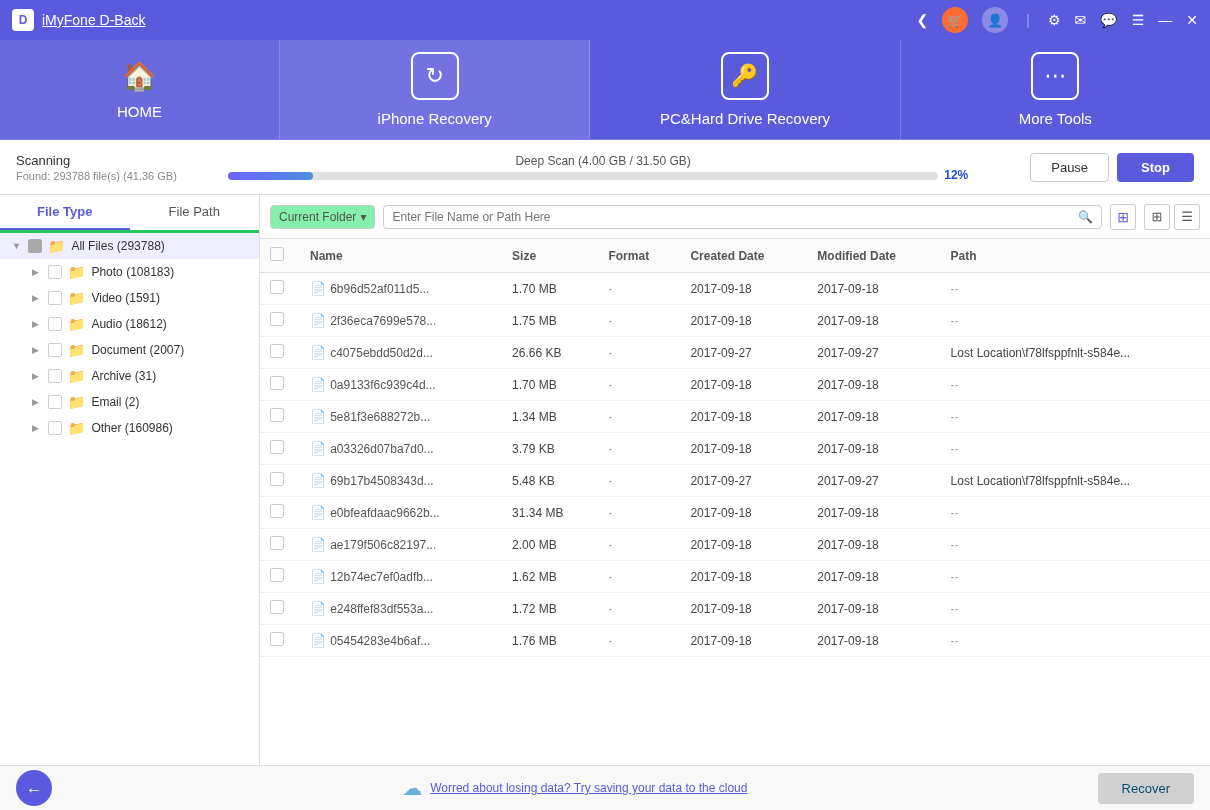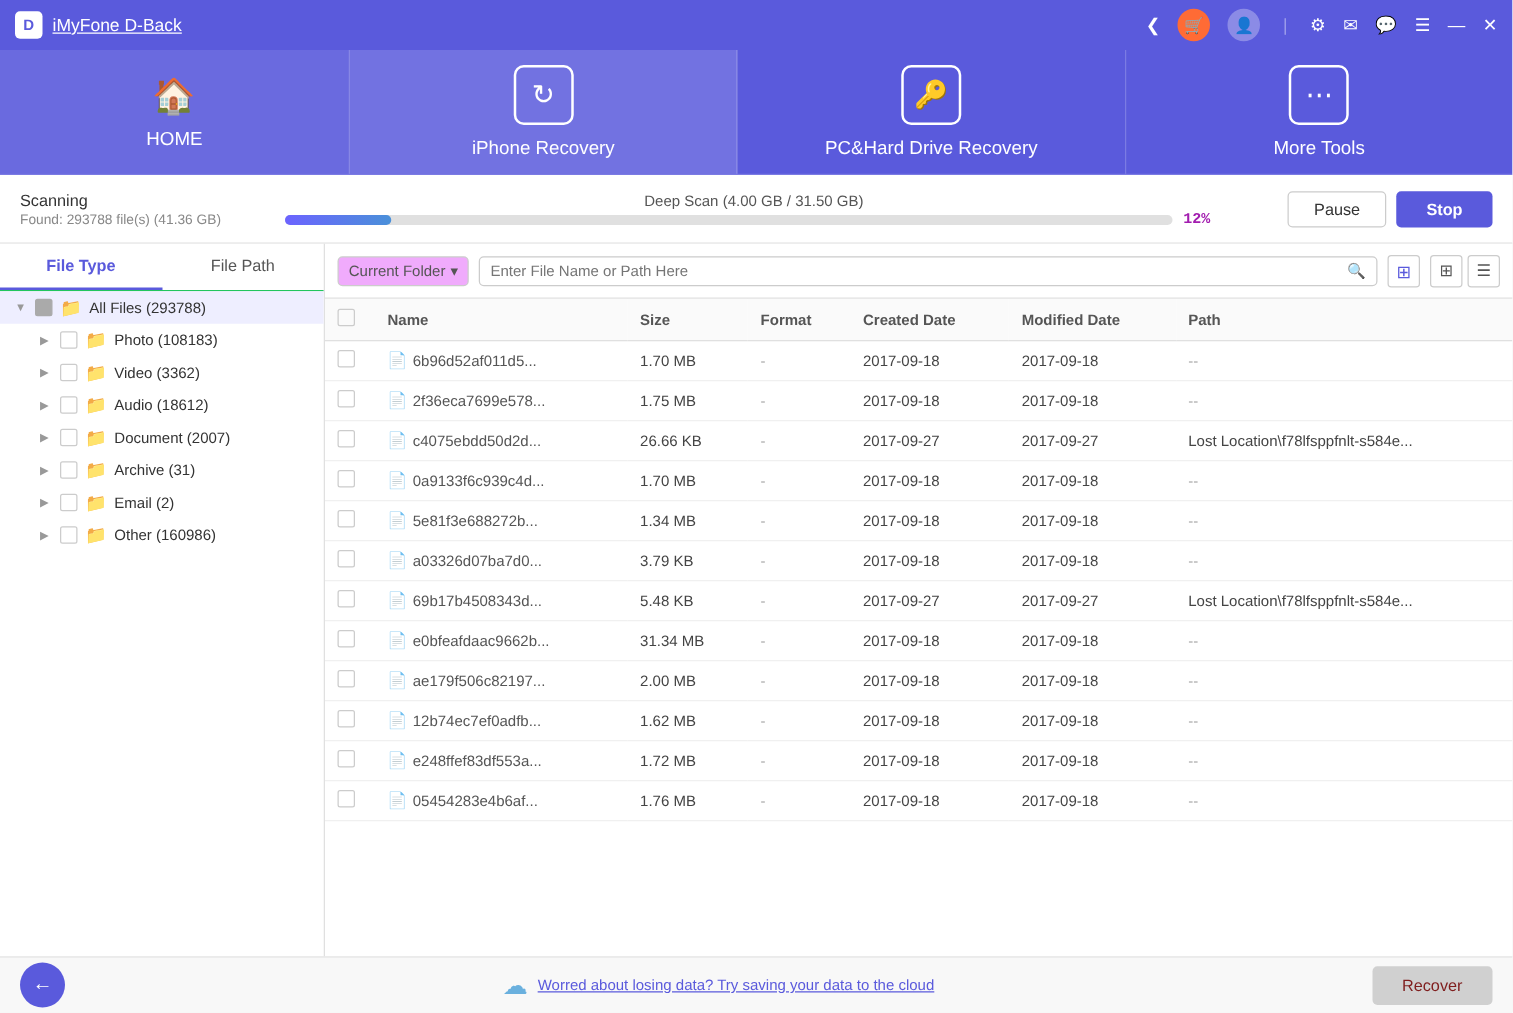--- a/index.html
+++ b/index.html
@@ -72,21 +72,21 @@
     #scanbar .progress-label { text-align: center; font-size: 12px; color: #555; margin-bottom: 4px; }
     #scanbar .progress-track {
       background: #e0e0e0; border-radius: 10px; height: 8px; position: relative;
     }
     #scanbar .progress-fill {
       background: linear-gradient(90deg, #6c63ff, #4a90d9);
       height: 8px; border-radius: 10px;
       width: 12%;
     }
     #scanbar .progress-pct {
-      position: absolute; right: -30px; top: -4px; font-size: 12px; color: #a21caf; font-weight: bold; font-family: Liberation Mono, monospace;
+      position: absolute; right: -30px; top: -4px; font-size: 12px; color: #1d4ed8; font-weight: bold;
     }
     #scanbar .scan-btns { display: flex; gap: 8px; margin-left: 40px; }
     .btn-pause {
       background: white; border: 1px solid #ccc; color: #333; padding: 6px 20px;
       border-radius: 4px; cursor: pointer; font-size: 13px;
     }
     .btn-stop {
       background: #5a5adc; border: none; color: white; padding: 6px 24px;
       border-radius: 4px; cursor: pointer; font-size: 13px; font-weight: bold;
     }
@@ -96,21 +96,21 @@
 
     
     #sidebar {
       width: 260px;
       background: white;
       border-right: 1px solid #e0e0e0;
       overflow-y: auto;
     }
     .sidebar-tabs {
       display: flex;
-      border-bottom: 1px solid #22c55e;
+      border-bottom: 3px solid #22c55e;
       height: 38px;
     }
     .sidebar-tab {
       flex: 1; display: flex; align-items: center; justify-content: center;
       cursor: pointer; font-size: 13px; color: #555;
       border-bottom: 2px solid transparent;
     }
     .sidebar-tab.active { color: #5a5adc; border-bottom-color: #5a5adc; font-weight: 600; }
 
     .tree-item {
@@ -129,21 +129,21 @@
     
     #filelist { flex: 1; display: flex; flex-direction: column; background: white; }
 
     
     #filelist-toolbar {
       display: flex; align-items: center; padding: 6px 10px; gap: 8px;
       border-bottom: 1px solid #e0e0e0; height: 44px;
     }
     .folder-select {
       border: 1px solid #ccc; border-radius: 4px; padding: 4px 8px;
-      font-size: 12px; color: #555; background: #f0abfc; cursor: pointer;
+      font-size: 12px; color: #555; background: #86efac; cursor: pointer;
       display: flex; align-items: center; gap: 4px;
     }
     .search-box {
       flex: 1; border: 1px solid #ccc; border-radius: 4px; padding: 4px 8px;
       font-size: 12px; display: flex; align-items: flex-end; gap: 4px;
     }
     .search-box input {
       border: none; outline: none; flex: 1; font-size: 12px; color: #999;
     }
     .view-icons { display: flex; gap: 4px; }
@@ -181,21 +181,21 @@
     }
     .back-btn {
       width: 36px; height: 36px; border-radius: 50%; background: #5a5adc;
       display: flex; align-items: center; justify-content: center;
       color: white; cursor: pointer; font-size: 16px;
     }
     .cloud-msg { flex: 1; display: flex; align-items: center; justify-content: center; gap: 8px; font-size: 12px; }
     .cloud-icon { color: #6ab0de; font-size: 20px; }
     .cloud-link { color: #5a5adc; text-decoration: underline; cursor: pointer; }
     .btn-recover {
-      background: #d0d0d0; border: none; color: #7f1d1d; padding: 8px 24px;
+      background: #d0d0d0; border: none; color: #0c4a6e; padding: 8px 24px;
       border-radius: 4px; cursor: pointer; font-size: 13px;
     }
 
     .checkbox { width: 14px; height: 14px; border: 1px solid #ccc; border-radius: 2px; display: inline-block; }
   </style>
 </head>
 <body>
 
 <div id="titlebar">
   <div class="app-icon">
@@ -274,21 +274,21 @@
     <div class="tree-item" style="padding-left: 32px;">
       <span class="tree-arrow">▶</span>
       <span class="tree-check"></span>
       <span class="folder-icon yellow">📁</span>
       <span>Photo (108183)</span>
     </div>
     <div class="tree-item" style="padding-left: 32px;">
       <span class="tree-arrow">▶</span>
       <span class="tree-check"></span>
       <span class="folder-icon yellow">📁</span>
-      <span>Video (3362)</span>
+      <span>Video (1591)</span>
     </div>
     <div class="tree-item" style="padding-left: 32px;">
       <span class="tree-arrow">▶</span>
       <span class="tree-check"></span>
       <span class="folder-icon yellow">📁</span>
       <span>Audio (18612)</span>
     </div>
     <div class="tree-item" style="padding-left: 32px;">
       <span class="tree-arrow">▶</span>
       <span class="tree-check"></span>

